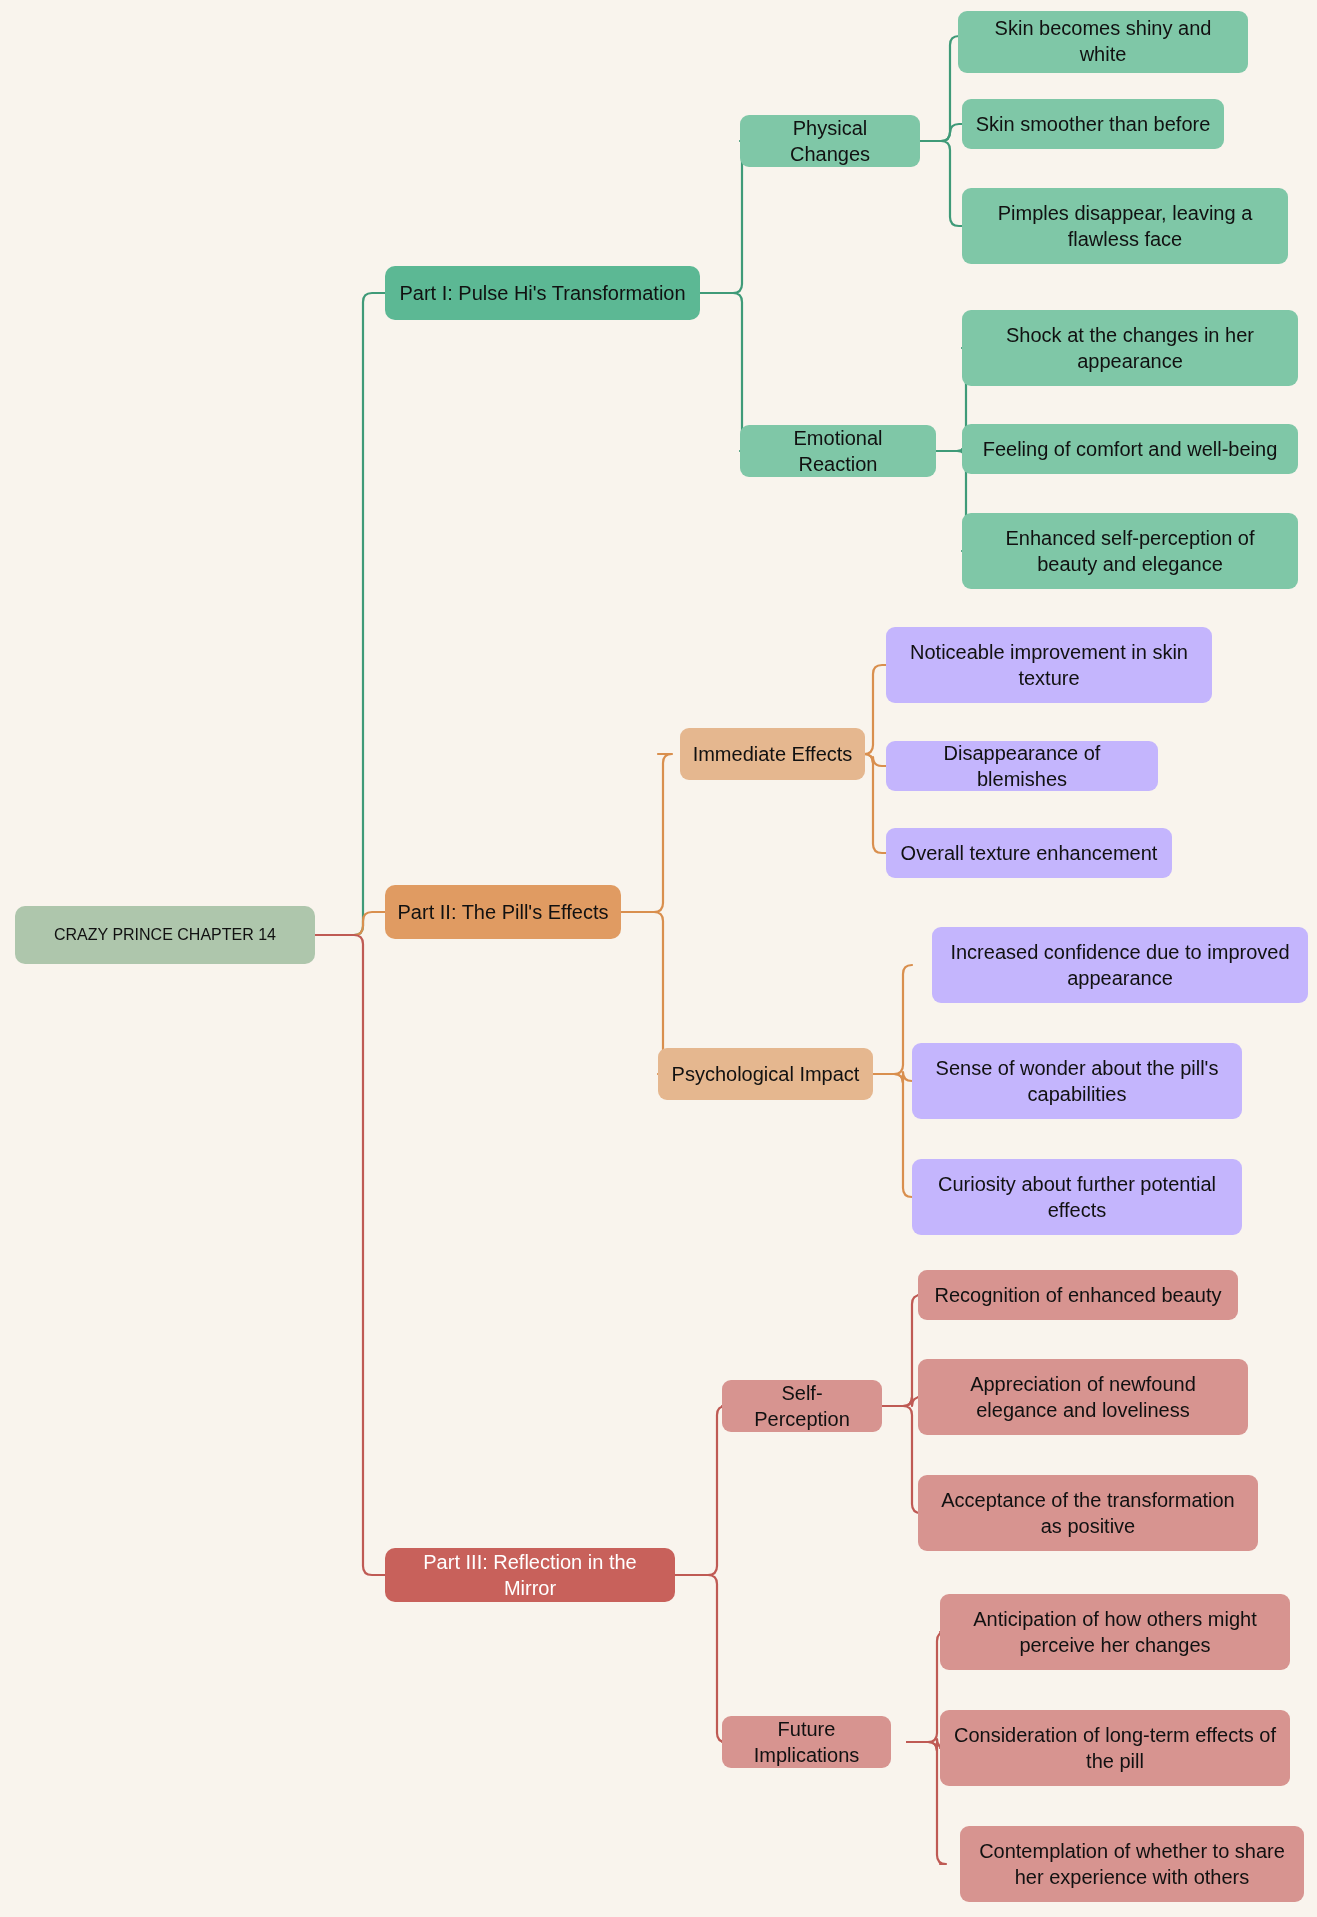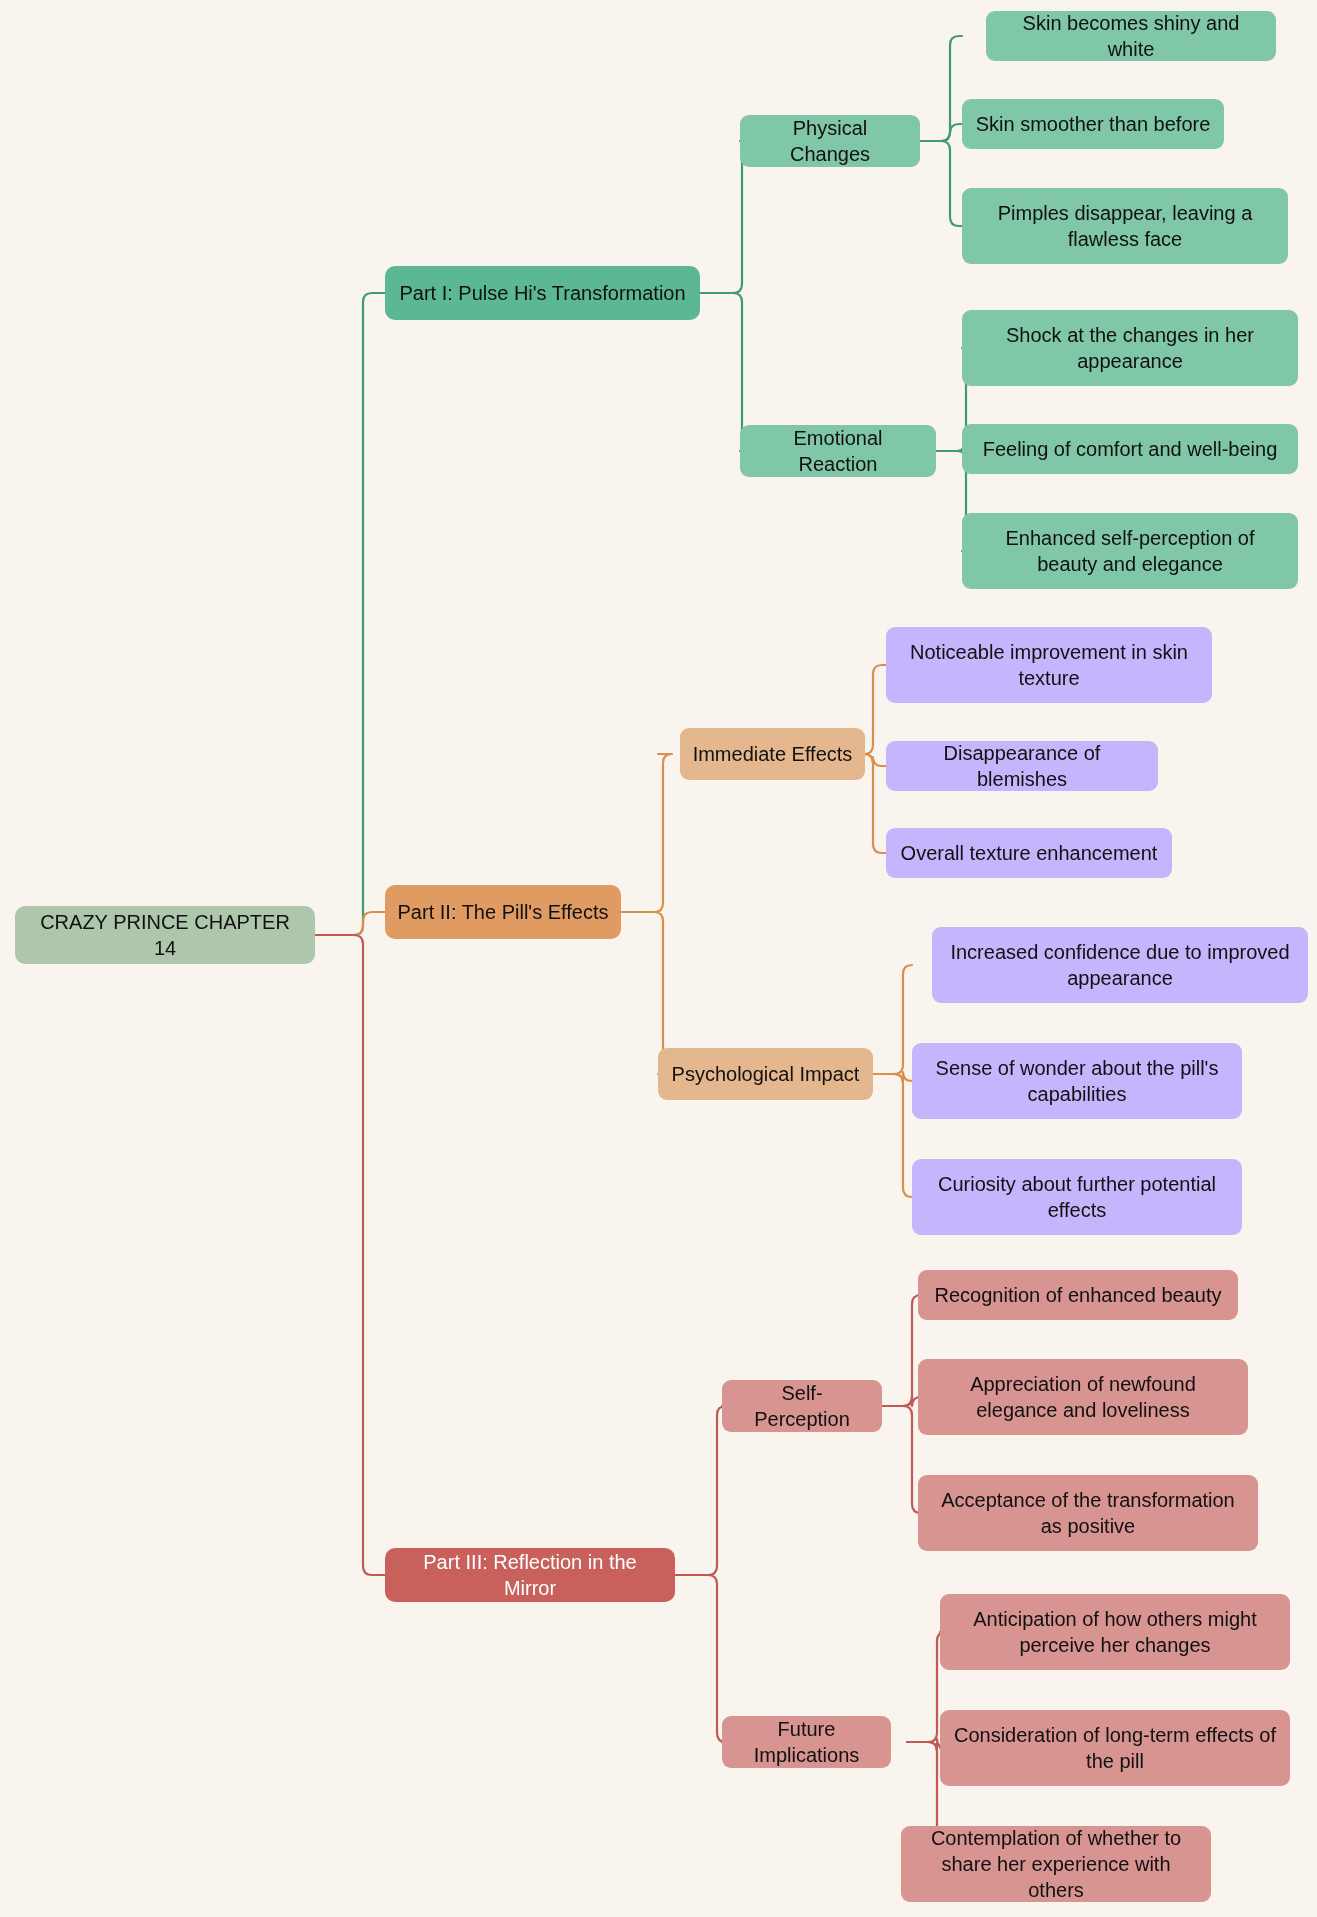--- a/index.html
+++ b/index.html
@@ -20,21 +20,21 @@
     display:flex;
     align-items:center;
     justify-content:center;
     text-align:center;
     color:#111111;
     line-height:1.30;
     padding:6px 12px;
     font-weight:400;
   }
   .root{
-    font-size:20px;
+    font-size:16px;
     background:#aec6ac;
     color:#111111;
     border-radius:10px;
   }
   .lvl1{font-size:20px;border-radius:10px;}
   .lvl1.g{background:#5cb894;color:#111;}
   .lvl1.o{background:#e09b62;color:#111;}
   .lvl1.r{background:#c8615b;color:#ffffff;}
   .lvl2{font-size:20px;border-radius:9px;}
   .lvl2.g{background:#7fc7a7;color:#111;}
@@ -81,21 +81,21 @@
   <div id="nodes">
       <div class="node root" style="left: 15px; top: 906px; width: 300px; height: 58px;">
         <span>CRAZY PRINCE CHAPTER 14</span>
       </div>
       <div class="node lvl1 g" style="left: 385px; top: 266px; width: 315px; height: 54px;">
         <span>Part I: Pulse Hi's Transformation</span>
       </div>
       <div class="node lvl2 g" style="left: 740px; top: 115px; width: 180px; height: 52px;">
         <span>Physical Changes</span>
       </div>
-      <div class="node lvl3 g" style="left: 986px; top: 11px; width: 290px; height: 50px;">
+      <div class="node lvl3 g" style="left: 958px; top: 11px; width: 290px; height: 62px; align-items: flex-end;">
         <span>Skin becomes shiny and white</span>
       </div>
       <div class="node lvl3 g" style="left: 962px; top: 99px; width: 262px; height: 50px;">
         <span>Skin smoother than before</span>
       </div>
       <div class="node lvl3 g" style="left: 962px; top: 188px; width: 326px; height: 76px;">
         <span>Pimples disappear, leaving a flawless face</span>
       </div>
       <div class="node lvl2 g" style="left: 740px; top: 425px; width: 196px; height: 52px;">
         <span>Emotional Reaction</span>
@@ -153,17 +153,17 @@
       </div>
       <div class="node lvl2 r" style="left: 722px; top: 1716px; width: 169px; height: 52px;">
         <span>Future Implications</span>
       </div>
       <div class="node lvl3 r" style="left: 940px; top: 1594px; width: 350px; height: 76px;">
         <span>Anticipation of how others might perceive her changes</span>
       </div>
       <div class="node lvl3 r" style="left: 940px; top: 1710px; width: 350px; height: 76px;">
         <span>Consideration of long-term effects of the pill</span>
       </div>
-      <div class="node lvl3 r" style="left: 901px; top: 1826px; width: 310px; height: 76px;">
+      <div class="node lvl3 r" style="left: 960px; top: 1826px; width: 344px; height: 76px;">
         <span>Contemplation of whether to share her experience with others</span>
       </div>
     </div>
 </div>
 
 </body></html>

